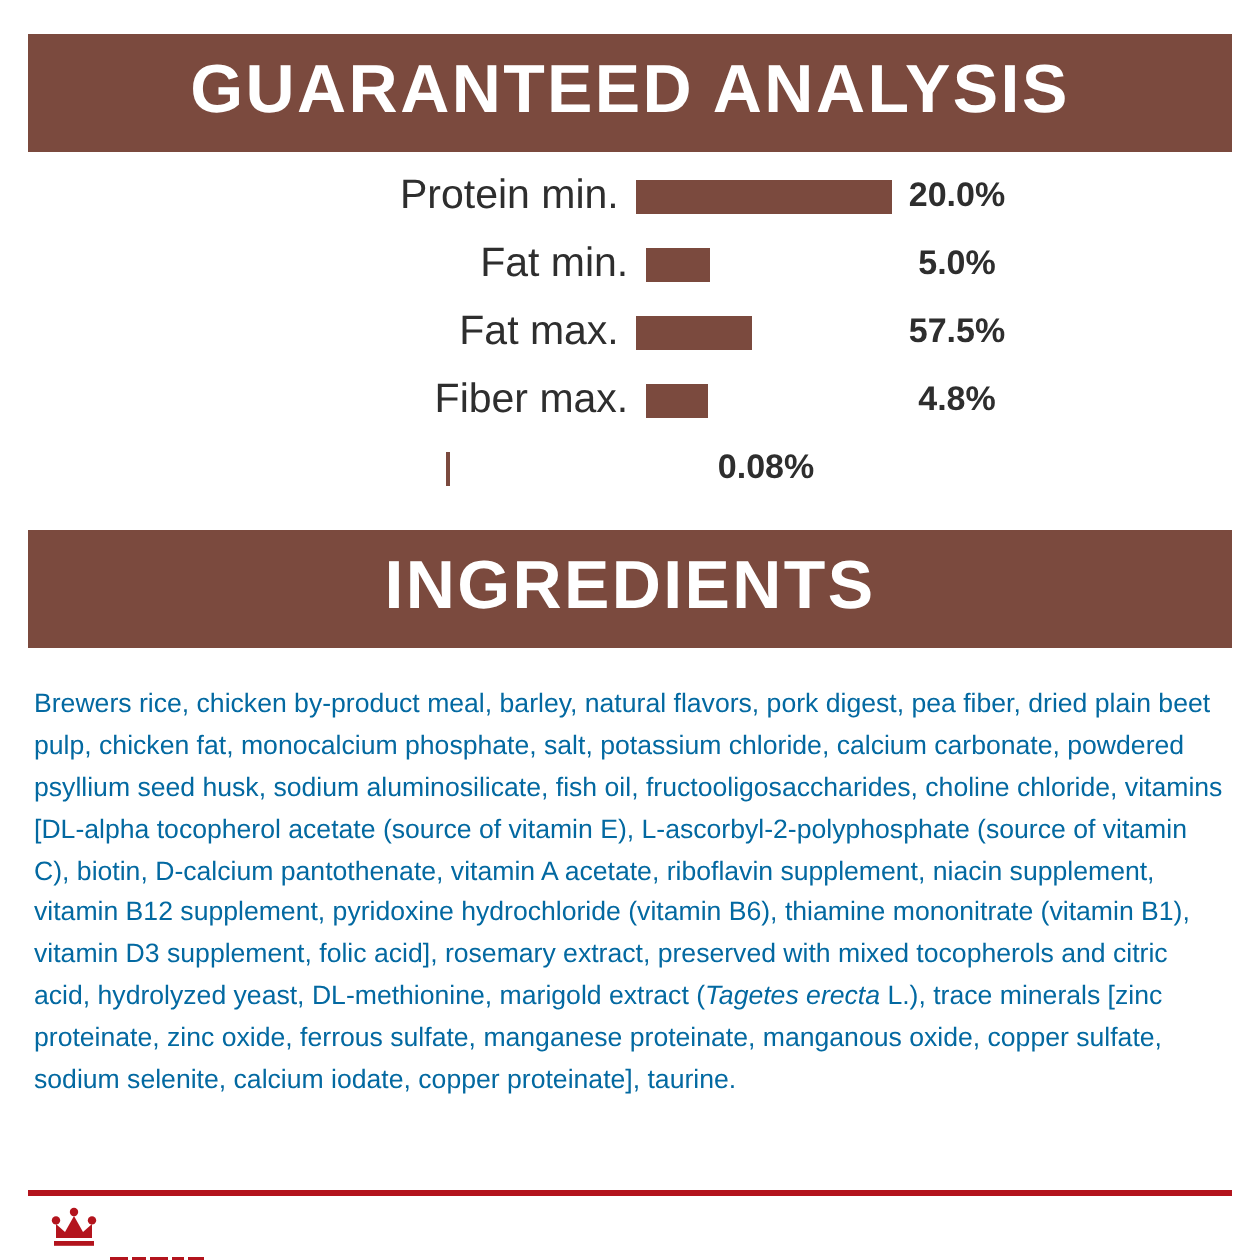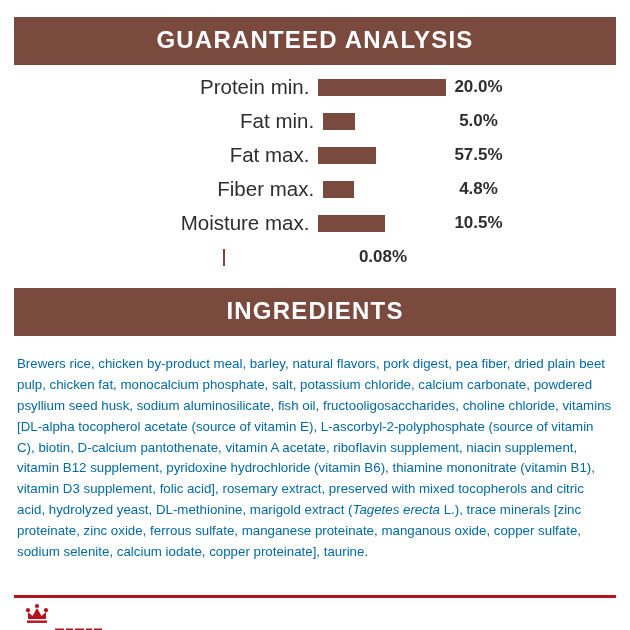--- a/index.html
+++ b/index.html
@@ -19,21 +19,21 @@
     width: 630px;
     height: 630px;
     box-sizing: border-box;
   }
 
   
   .section-bar {
     background: #7b4a3e;
     color: #ffffff;
     text-align: center;
-    font-size: 24px;
+    font-size: 34px;
     letter-spacing: 1.2px;
     font-weight: bold;
     padding: 9px 0 11px 0;
     margin: 0 14px;
   }
   #guaranteed-analysis-bar {
     margin-top: 17px;
   }
   #ingredients-bar {
     margin-top: 10px;
@@ -147,27 +147,20 @@
         <div class="analysis-value">57.5%</div>
       </div>
       <div class="analysis-row">
         <div class="analysis-label">Fiber max.</div>
         <div class="analysis-bar-wrap">
           <div class="analysis-bar" style="width: 31px;"></div>
         </div>
         <div class="analysis-value">4.8%</div>
       </div>
       <div class="analysis-row">
-        <div class="analysis-label">Moisture max.</div>
-        <div class="analysis-bar-wrap">
-          <div class="analysis-bar" style="width: 67px;"></div>
-        </div>
-        <div class="analysis-value">10.5%</div>
-      </div>
-      <div class="analysis-row">
         <div class="analysis-bar-wrap">
           <div class="analysis-bar" style="width: 2px;"></div>
         </div>
         <div class="analysis-value">0.08%</div>
       </div>
     </div>
 
   <div class="section-bar" id="ingredients-bar">INGREDIENTS</div>
 
   <div class="ingredients">

